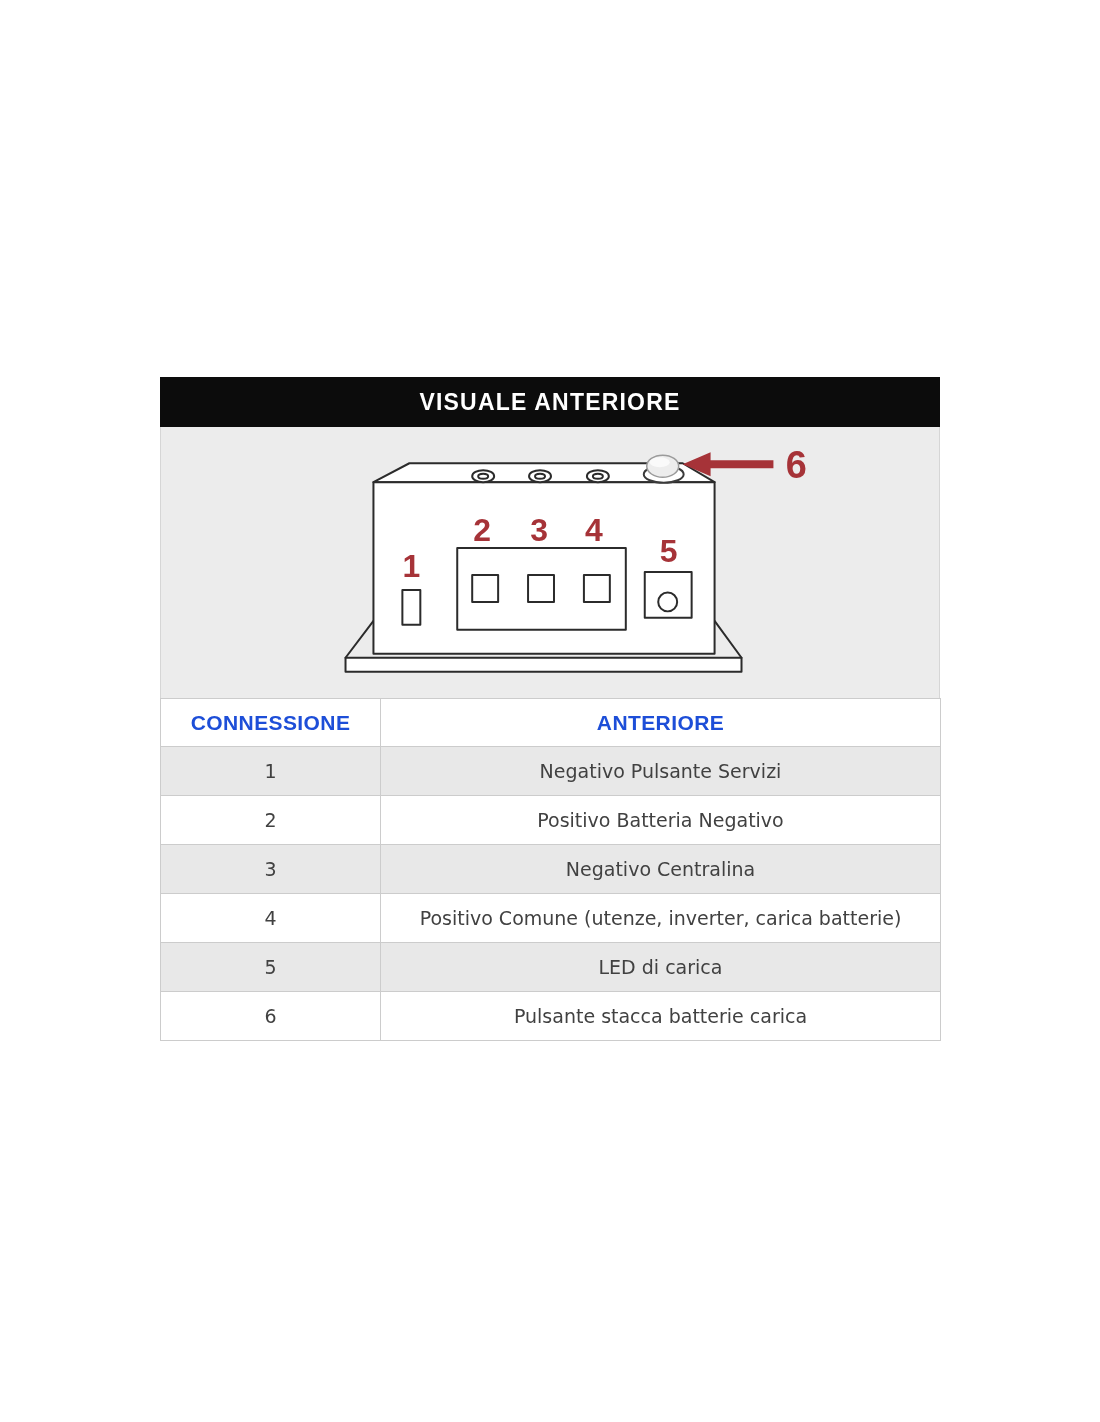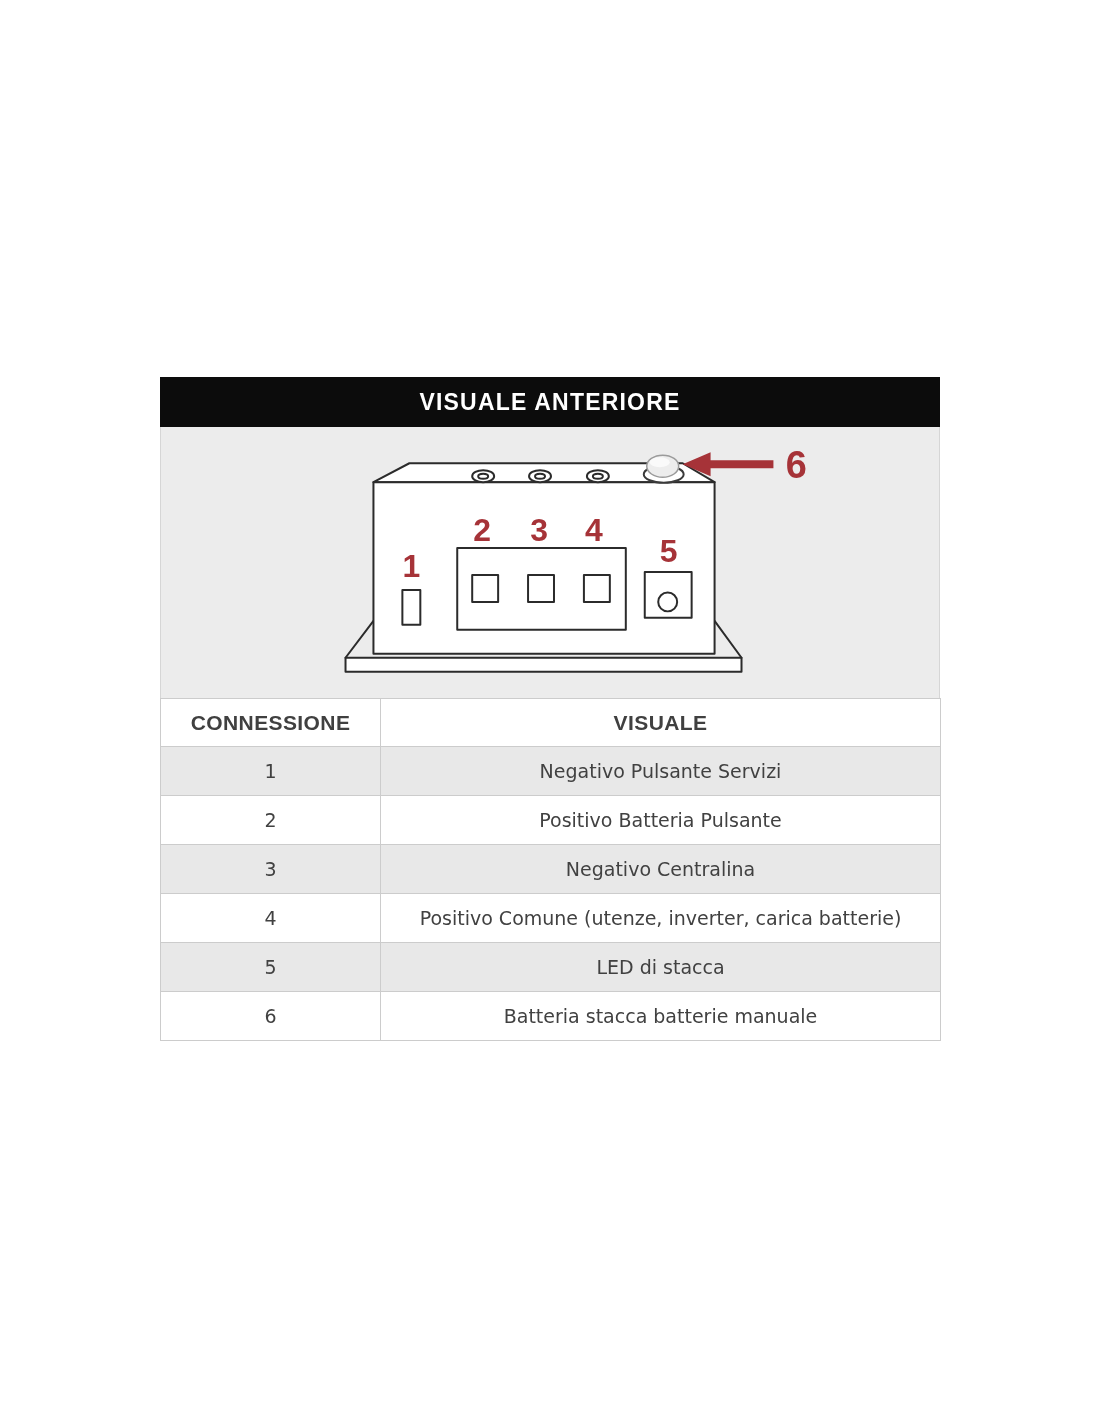--- a/index.html
+++ b/index.html
@@ -84,21 +84,21 @@
   table.conn-table th, table.conn-table td {
     border: 1px solid #cccccc;
     text-align: center;
     vertical-align: middle;
     padding: 0 6px;
     box-sizing: border-box;
   }
   table.conn-table th {
     height: 48px;
     background: #ffffff;
-    color: #404040;
+    color: #1d4ed8;
     font-family: "Liberation Sans", sans-serif;
     font-weight: bold;
     font-size: 21px;
     letter-spacing: 0.4px;
   }
   table.conn-table td {
     height: 49px;
     color: #414141;
     font-family: "DejaVu Sans", sans-serif;
     font-weight: 400;
@@ -170,45 +170,45 @@
     </div>
 
     <table class="conn-table">
       <colgroup>
           <col class="c-conn">
           <col class="c-func">
         </colgroup>
       <thead>
         <tr>
           <th>CONNESSIONE</th>
-          <th>VISUALE</th>
+          <th>ANTERIORE</th>
         </tr>
       </thead>
       <tbody>
         <tr>
           <td>1</td>
           <td>Negativo Pulsante Servizi</td>
         </tr>
         <tr>
           <td>2</td>
-          <td>Positivo Batteria Pulsante</td>
+          <td>Positivo Batteria Negativo</td>
         </tr>
         <tr>
           <td>3</td>
           <td>Negativo Centralina</td>
         </tr>
         <tr>
           <td>4</td>
           <td>Positivo Comune (utenze, inverter, carica batterie)</td>
         </tr>
         <tr>
           <td>5</td>
-          <td>LED di stacca</td>
+          <td>LED di carica</td>
         </tr>
         <tr>
           <td>6</td>
-          <td>Batteria stacca batterie manuale</td>
+          <td>Pulsante stacca batterie carica</td>
         </tr>
       </tbody>
     </table>
 
   </div>
 </div>
 
 </body></html>

